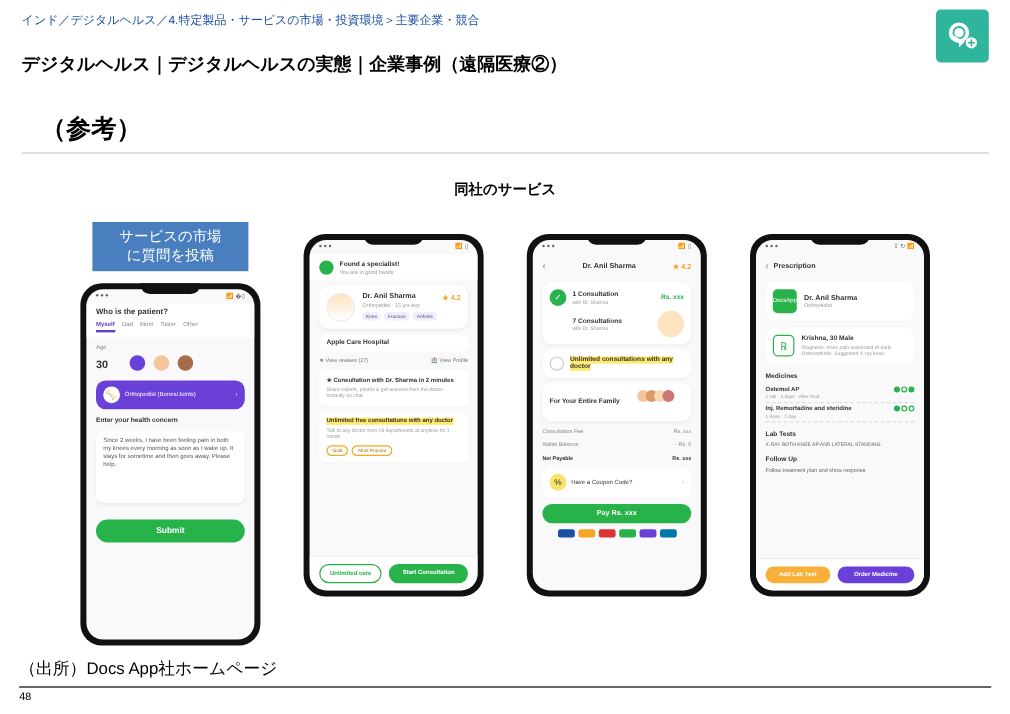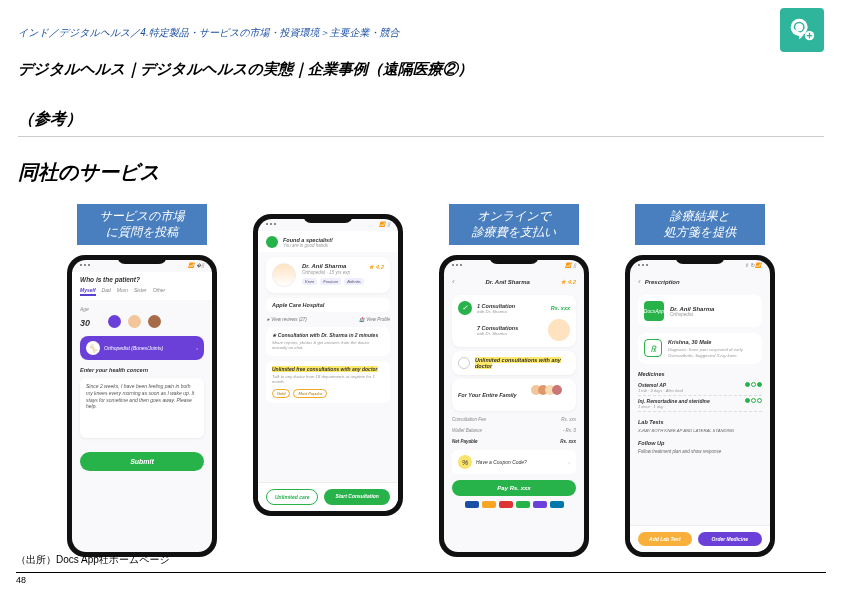--- a/index.html
+++ b/index.html
@@ -1,24 +1,24 @@
 <!DOCTYPE html>
 <html><head>
 <meta charset="utf-8">
 <style>
   * { box-sizing: border-box; margin: 0; padding: 0; }
   body { width: 842px; height: 595px; font-family: "Hiragino Sans", "Meiryo", sans-serif; background: #fff; position: relative; }
-  .page { padding: 26px 18px 0 18px; font-style: italic; }
+  .page { padding: 10px 18px 0 18px; }
   .breadcrumb { color: #1a4fa3; font-size: 10px; font-weight: 500; }
   .title { font-size: 15px; font-weight: 700; margin-top: 20px; }
   .icon-box { position: absolute; right: 18px; top: 8px; width: 44px; height: 44px; background: #2fb59b; border-radius: 4px; display: flex; align-items: center; justify-content: center; }
   .icon-box svg { width: 30px; height: 30px; }
-  .ref-heading { margin-top: 30px; font-size: 16px; font-weight: 700; }
+  .ref-heading { margin-top: 30px; font-size: 21px; font-weight: 700; margin-left: 16px; }
   hr.sep { margin-top: 6px; border: none; border-top: 1px solid #ccc; }
-  .service-title { font-size: 20px; font-weight: 600; margin-top: 22px; }
+  .service-title { text-align: center; font-size: 12px; font-weight: 600; margin-top: 22px; }
   .phones-row { display: flex; justify-content: space-between; padding: 0 44px; margin-top: 18px; gap: 12px; }
   .col { display: flex; flex-direction: column; align-items: center; width: 160px; }
   .col-label { background: #4a7fbf; color: #fff; font-size: 12px; text-align: center; padding: 5px 8px; width: 130px; line-height: 1.3; }
   .phone { margin-top: 10px; width: 150px; height: 302px; background: #111; border-radius: 18px; padding: 5px; position: relative; }
   .screen { width: 100%; height: 100%; background: #f9f9fb; border-radius: 14px; overflow: hidden; font-size: 6px; color: #333; position: relative; }
   .notch { position: absolute; top: 0; left: 50%; transform: translateX(-50%); width: 50px; height: 9px; background: #111; border-radius: 0 0 8px 8px; z-index: 5; }
   .statusbar { height: 12px; display: flex; justify-content: space-between; padding: 2px 8px 0; font-size: 5px; color: #666; }
   .dots { display: flex; gap: 2px; }
   .dots span { width: 2px; height: 2px; background: #666; border-radius: 50%; margin-top: 2px; }
   
@@ -90,21 +90,21 @@
   .med { display: flex; justify-content: space-between; padding: 2px 0; border-bottom: 1px dashed #ddd; }
   .med .mn { font-size: 5px; font-weight: 600; }
   .med .md { font-size: 4px; color: #999; }
   .pillset { display: flex; gap: 1px; }
   .pill { width: 5px; height: 5px; border-radius: 50%; border: 1px solid #28b24a; }
   .pill.on { background: #28b24a; }
   .s4-foot { position: absolute; bottom: 0; left: 0; right: 0; padding: 6px 8px; display: flex; gap: 6px; background: #fff; border-top: 1px solid #eee; }
   .btn-y { flex: 1; background: #f9b03a; color: #fff; border-radius: 12px; padding: 4px 0; text-align: center; font-size: 5px; font-weight: 600; }
   .btn-p { flex: 1.2; background: #6b40d8; color: #fff; border-radius: 12px; padding: 4px 0; text-align: center; font-size: 5px; font-weight: 600; }
 
-  .source { position: absolute; left: 16px; bottom: 28px; font-size: 10px; }
+  .source { position: absolute; left: 16px; bottom: 28px; font-size: 14px; }
   .footer { position: absolute; left: 16px; right: 16px; bottom: 10px; font-size: 9px; display: flex; justify-content: space-between; border-top: 1px solid #000; padding-top: 2px; }
 </style>
 </head>
 <body>
 
 <div class="page">
   <div class="breadcrumb">インド／デジタルヘルス／4.特定製品・サービスの市場・投資環境＞主要企業・競合</div>
   <div class="title">デジタルヘルス｜デジタルヘルスの実態｜企業事例（遠隔医療②）</div>
   <div class="icon-box">
     <svg viewBox="0 0 32 32">
@@ -223,22 +223,20 @@
           </div>
           <div class="s2-foot">
             <div class="btn-out">Unlimited care</div>
             <div class="btn-fill">Start Consultation</div>
           </div>
         </div>
       </div>
     </div>
 
     <div class="col">
-      <div class="col-label" style="white-space:pre-line">オンラインで
-診療費を支払い</div>
       <div class="phone">
         <div class="notch"></div>
         <div class="screen">
           <div class="statusbar">
               <div class="dots">
                 <span></span>
                 <span></span>
                 <span></span>
               </div>
               <div>📶 ▯</div>
@@ -309,22 +307,20 @@
               <div class="plg" style="background:#d33"></div>
               <div class="plg" style="background:#28b24a"></div>
               <div class="plg" style="background:#6b40d8"></div>
               <div class="plg" style="background:#07a"></div>
           </div>
         </div>
       </div>
     </div>
 
     <div class="col">
-      <div class="col-label" style="white-space:pre-line">診療結果と
-処方箋を提供</div>
       <div class="phone">
         <div class="notch"></div>
         <div class="screen">
           <div class="statusbar">
               <div class="dots">
                 <span></span>
                 <span></span>
                 <span></span>
               </div>
               <div>⇪ ↻ 📶</div>

